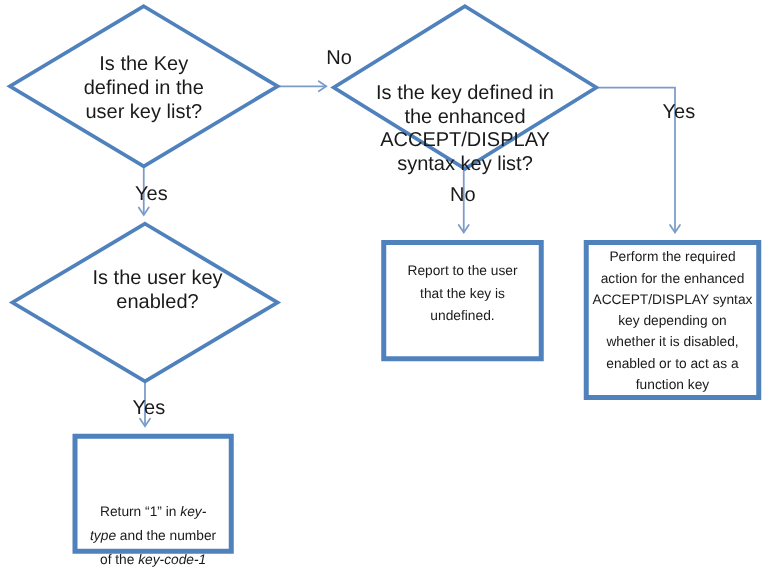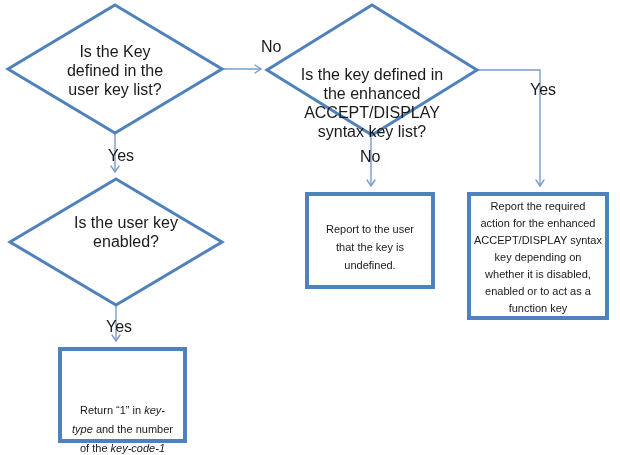--- a/index.html
+++ b/index.html
@@ -49,21 +49,21 @@
   }
   .box {
     position: absolute;
     box-sizing: border-box;
     border: 4px solid var(--shape-border);
     background: var(--bg);
     text-align: center;
     font-size: 11px;
   }
   .box .box-text { width: 100%; }
-  .box.report .box-text { padding-top: 24px; line-height: 18px; }
+  .box.report .box-text { padding-top: 12px; line-height: 18px; }
   .box.perform .box-text { padding-top: 2px; line-height: 17px; }
   .box.return .box-text { padding-top: 19px; line-height: 19px; margin-top: 31px; }
   .edge-label {
     position: absolute;
     font-size: 16px;
     line-height: 14px;
     white-space: nowrap;
     padding-left: 28px;
   }
   .italic { font-style: italic; }
@@ -116,21 +116,21 @@
   <div class="box report" style="left:305px; top:192px; width:130px; height:97px;">
     <div class="box-text">
         <div class="line">Report to the user</div>
         <div class="line">that the key is</div>
         <div class="line">undefined.</div>
       </div>
   </div>
 
   <div class="box perform" style="left:467px; top:192px; width:142px; height:128px;">
     <div class="box-text">
-        <div class="line">Report the required</div>
+        <div class="line">Perform the required</div>
         <div class="line">action for the enhanced</div>
         <div class="line">ACCEPT/DISPLAY syntax</div>
         <div class="line">key depending on</div>
         <div class="line">whether it is disabled,</div>
         <div class="line">enabled or to act as a</div>
         <div class="line">function key</div>
       </div>
   </div>
 
   <div class="box return" style="left:58px; top:347px; width:129px; height:96px;">

